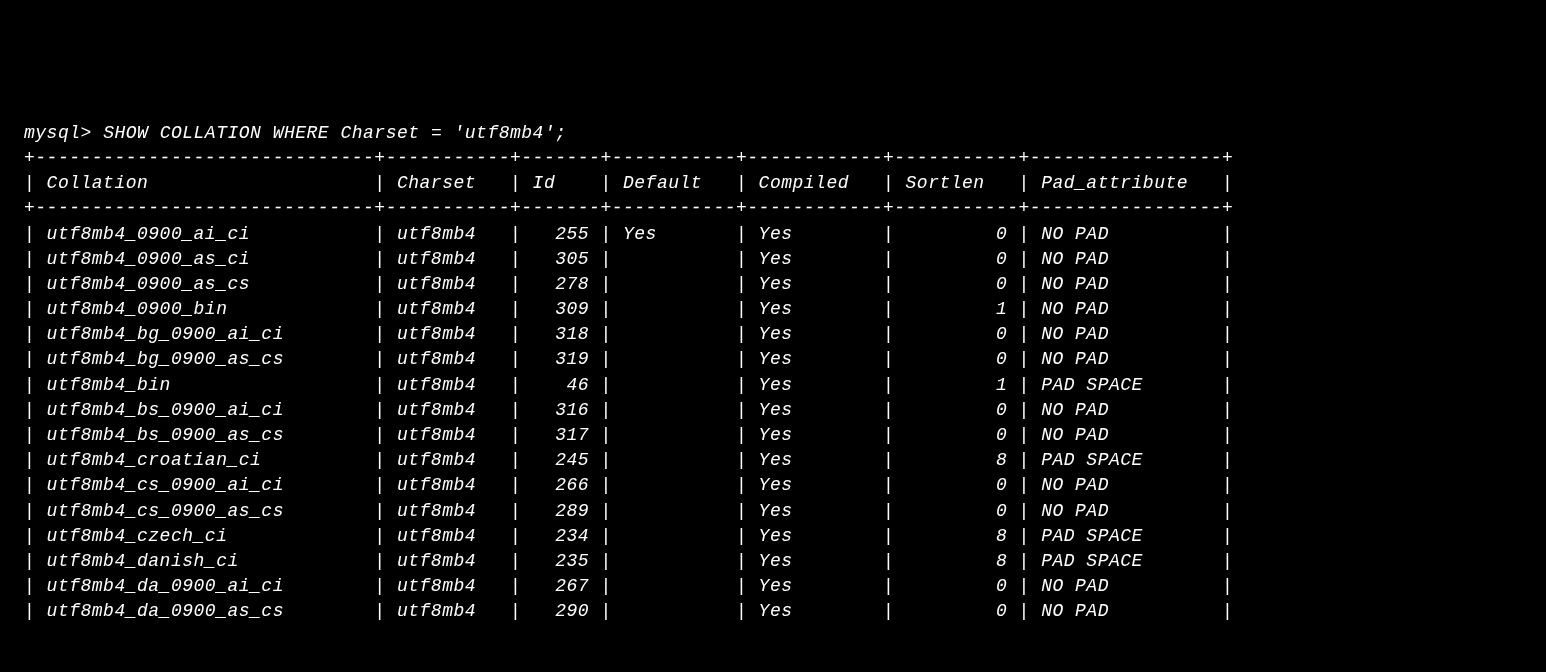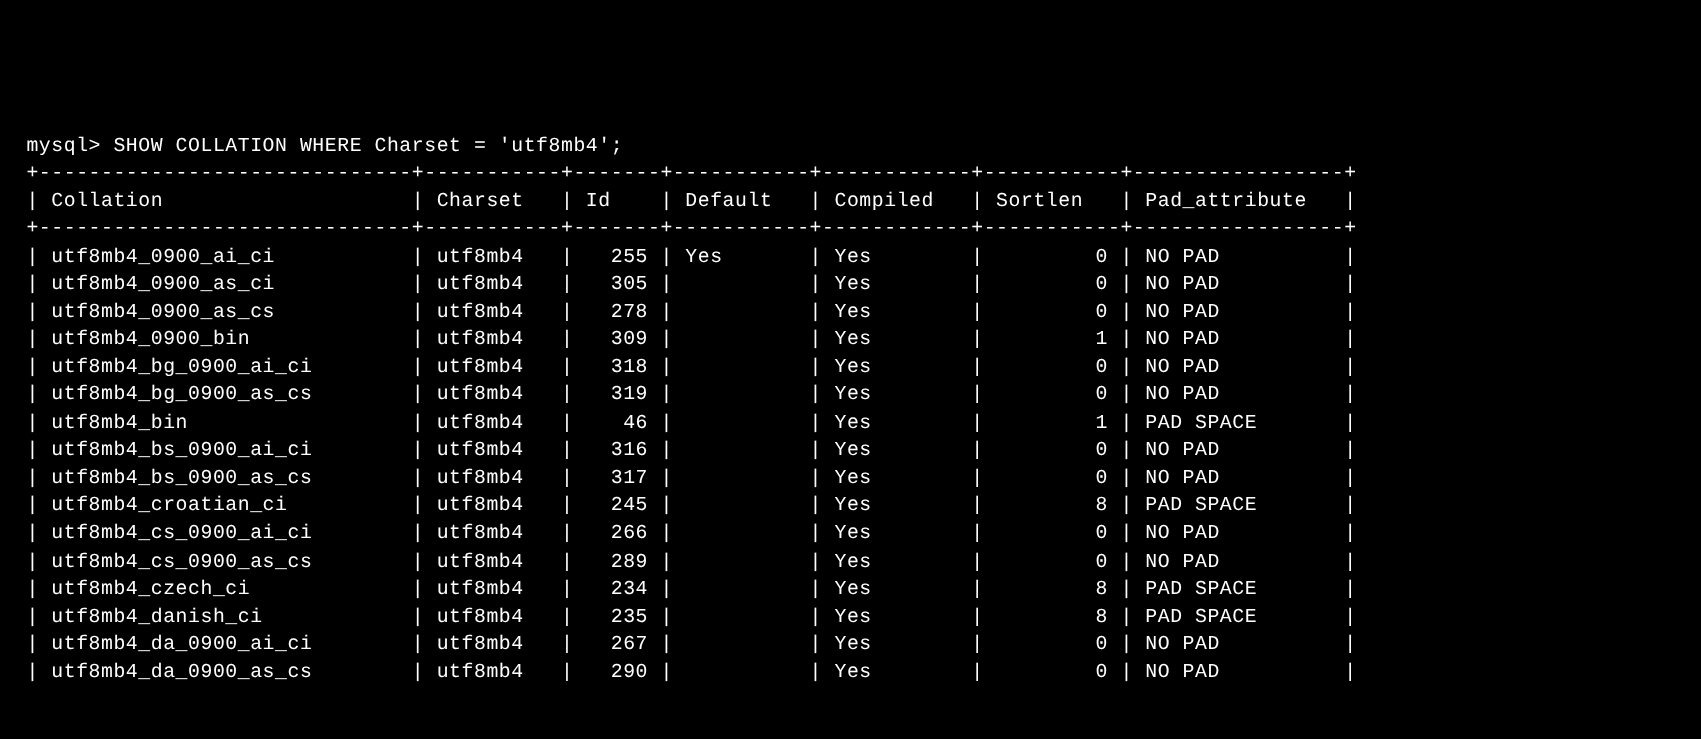--- a/index.html
+++ b/index.html
@@ -1,18 +1,19 @@
 <!DOCTYPE html>
 <html><head>
   <meta charset="utf-8">
   <style>
     * {
       margin: 0;
       padding: 0;
       box-sizing: border-box;
+      font-style: italic;
     }
     body {
       background: #000000;
       color: #ffffff;
       font-family: "Menlo", "Monaco", "Consolas", "Courier New", monospace;
       font-size: 18px;
       line-height: 1.4;
       padding: 20px 24px;
       width: 1546px;
       height: 672px;

